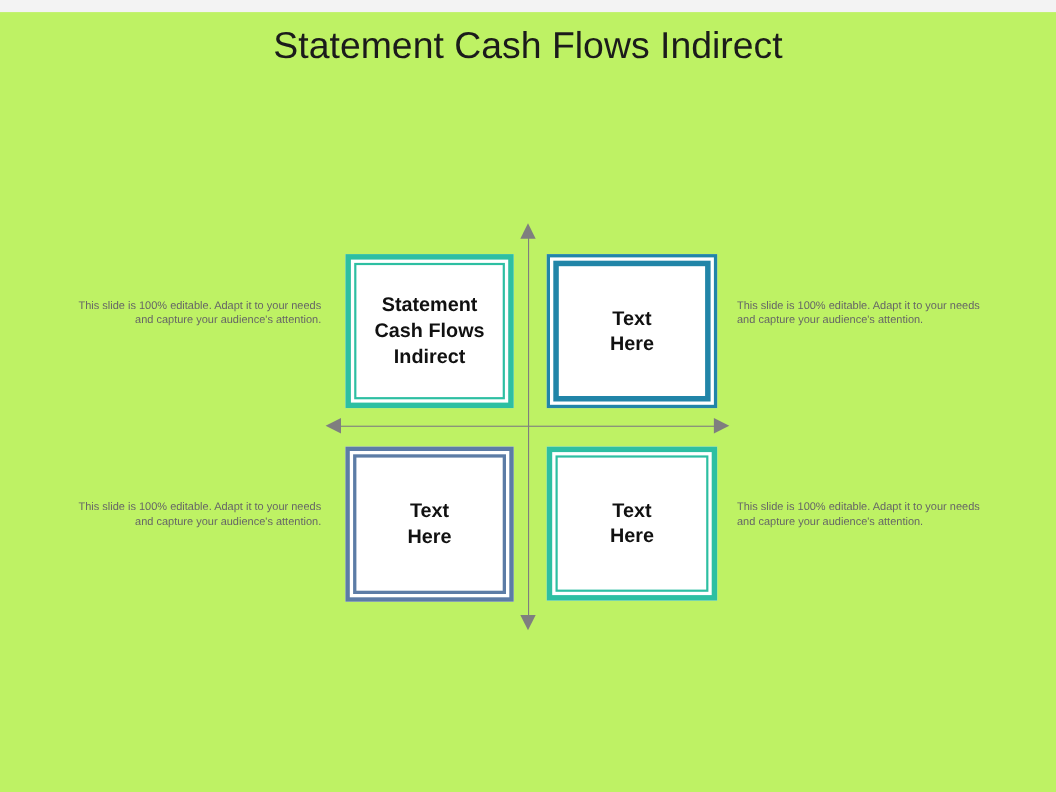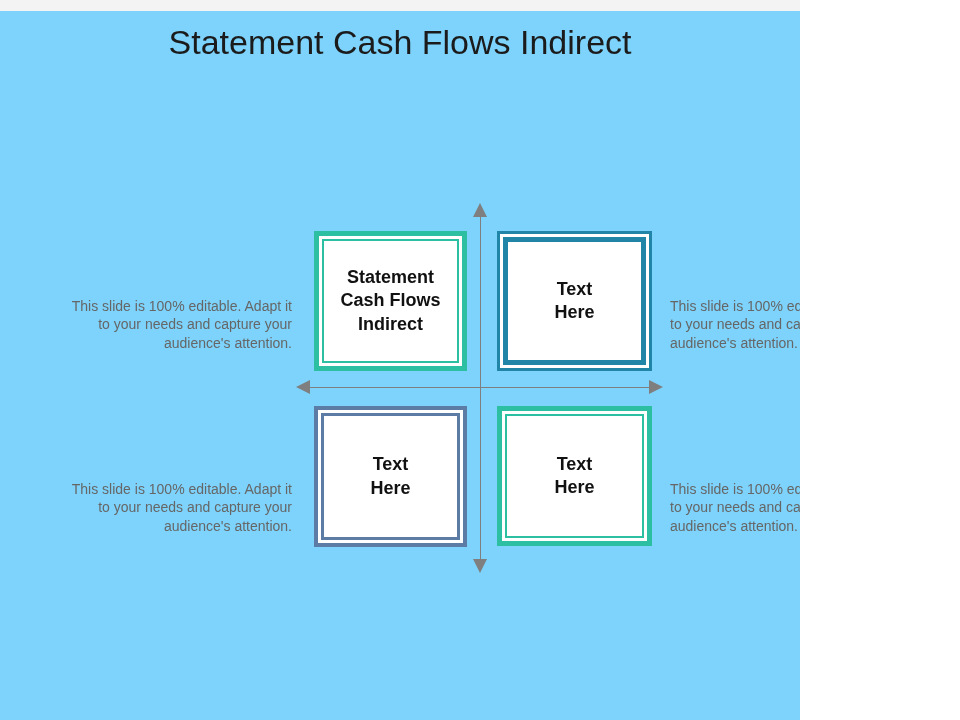--- a/index.html
+++ b/index.html
@@ -1,19 +1,19 @@
 <!DOCTYPE html>
 <html><head>
 <meta charset="utf-8">
 <style>
   * { margin:0; padding:0; box-sizing:border-box; }
   html,body { width:960px; height:720px; }
   body { font-family:"Liberation Sans", sans-serif; background:#ffffff; }
 
-  .slide { position:relative; width:800px; height:720px; background:#7dd3fc; overflow:hidden; }
+  .slide { position:relative; width:960px; height:720px; background:#bef264; overflow:hidden; }
 
   .top-strip { position:absolute; top:0; left:0; width:100%; height:11px; background:var(--c,#f3f3f3); }
 
   .title {
     position:absolute; top:23px; left:0; width:100%;
     text-align:center; font-size:34px; font-weight:400;
     color:var(--c,#1b1b1b); letter-spacing:0;
   }
 
   .diagram { position:absolute; inset:0; }
@@ -44,21 +44,21 @@
   .qbox.pos-tr { left:497px; top:231px; width:155px; height:140px; border-width:3px; }
   .qbox.pos-tr .qinner { border-width:5px; }
   .qbox.pos-bl { left:314px; top:406px; width:153px; height:141px; border-width:4px; }
   .qbox.pos-bl .qinner { border-width:3px; }
   .qbox.pos-br { left:497px; top:406px; width:155px; height:140px; border-width:5px; }
   .qbox.pos-br .qinner { border-width:2px; }
 
   
   .caption {
     position:absolute; width:226px;
-    font-size:14px; line-height:1.31; color:var(--c,#666666);margin-top:25px;
+    font-size:10px; line-height:1.31; color:var(--c,#666666);
   }
   .caption.cap-tl { left:66px;  top:272px; text-align:right; }
   .caption.cap-tr { left:670px; top:272px; text-align:left; }
   .caption.cap-bl { left:66px;  top:455px; text-align:right; }
   .caption.cap-br { left:670px; top:455px; text-align:left; }
 </style>
 </head>
 <body>
 
 <div class="slide">

